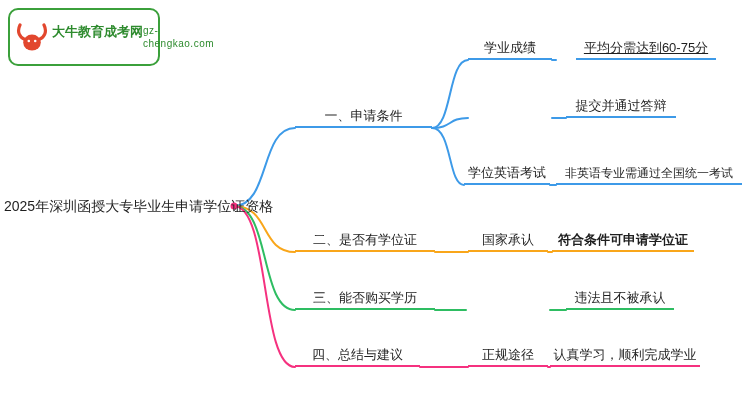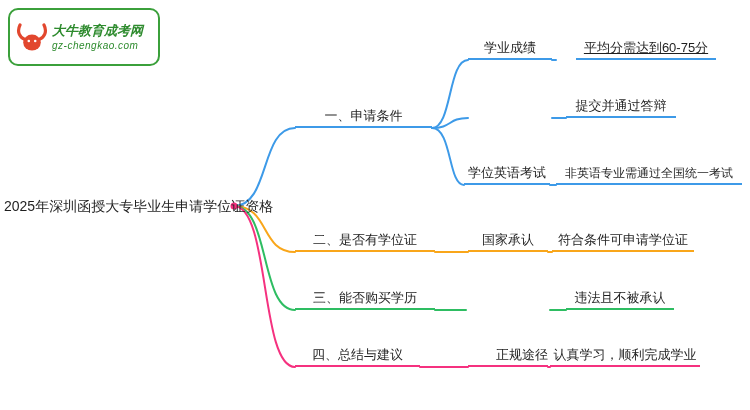--- a/index.html
+++ b/index.html
@@ -34,21 +34,21 @@
   .logo {
     position:absolute; left:8px; top:8px;
     width:152px; height:58px;
     border:2px solid #3ba03b;
     border-radius:10px;
     display:flex; align-items:center;
     padding:4px 6px;
     background:#ffffff;
   }
   .logo .mark { flex:0 0 32px; height:32px; margin-right:4px; }
-  .logo .texts { display:flex; flex-direction:column; justify-content:center;font-style:italic; }
+  .logo .texts { display:flex; flex-direction:row; justify-content:center; }
   .logo .site-name { color:#2e8b2e; font-weight:bold; font-size:13px; line-height:16px; white-space:nowrap; }
   .logo .site-url  { color:#2e8b2e; font-size:10px; line-height:13px; letter-spacing:0.5px; }
 </style>
 </head>
 <body>
 
 <div class="canvas">
 
   <svg class="connectors" viewBox="0 0 750 410">
     <path d="M234 206 C270 206 260 128 295 128" stroke="#3D9AE8"></path>
@@ -83,27 +83,27 @@
   <div class="node" style="left: 468px; top: 38px; width: 84px; border-bottom-color: rgb(61, 154, 232);">学业成绩</div>
   <div class="node" style="left: 576px; top: 38px; width: 140px; border-bottom-color: rgb(61, 154, 232); text-decoration: underline;">平均分需达到60-75分</div>
 
   <div class="node" style="left: 566px; top: 96px; width: 110px; border-bottom-color: rgb(61, 154, 232);">提交并通过答辩</div>
 
   <div class="node" style="left: 464px; top: 163px; width: 86px; border-bottom-color: rgb(61, 154, 232);">学位英语考试</div>
   <div class="node small" style="left: 556px; top: 163px; width: 186px; border-bottom-color: rgb(61, 154, 232);">非英语专业需通过全国统一考试</div>
 
   <div class="node" style="left: 295px; top: 230px; width: 140px; border-bottom-color: rgb(249, 166, 26);">二、是否有学位证</div>
   <div class="node" style="left: 468px; top: 230px; width: 80px; border-bottom-color: rgb(249, 166, 26);">国家承认</div>
-  <div class="node" style="left: 552px; top: 230px; width: 142px; border-bottom-color: rgb(249, 166, 26);">符合条件可申请学位证</div>
+  <div class="node" style="left: 552px; top: 230px; width: 142px; border-bottom-color: rgb(249, 166, 26); font-weight: bold;">符合条件可申请学位证</div>
 
   <div class="node" style="left: 295px; top: 288px; width: 140px; border-bottom-color: rgb(46, 189, 98);">三、能否购买学历</div>
   <div class="node" style="left: 566px; top: 288px; width: 108px; border-bottom-color: rgb(46, 189, 98);">违法且不被承认</div>
 
   <div class="node" style="left: 295px; top: 345px; width: 125px; border-bottom-color: rgb(245, 49, 127);">四、总结与建议</div>
-  <div class="node" style="left: 468px; top: 345px; width: 80px; border-bottom-color: rgb(245, 49, 127); text-align: right;">正规途径</div>
+  <div class="node" style="left: 468px; top: 345px; width: 80px; border-bottom-color: rgb(245, 49, 127);">正规途径</div>
   <div class="node" style="left: 550px; top: 345px; width: 150px; border-bottom-color: rgb(245, 49, 127);">认真学习，顺利完成学业</div>
 
   <div class="logo">
     <svg class="mark" viewBox="0 0 40 38">
       <path d="M5 4 C1 12 4 19 11 22" stroke-width="4" fill="none" stroke-linecap="round" stroke="#E2472E"></path>
       <path d="M35 4 C39 12 36 19 29 22" stroke-width="4" fill="none" stroke-linecap="round" stroke="#E2472E"></path>
       <ellipse cx="20" cy="26" rx="11" ry="10" fill="#E2472E"></ellipse>
       <circle cx="16" cy="24" r="1.6" fill="#ffffff"></circle>
       <circle cx="24" cy="24" r="1.6" fill="#ffffff"></circle>
     </svg>

